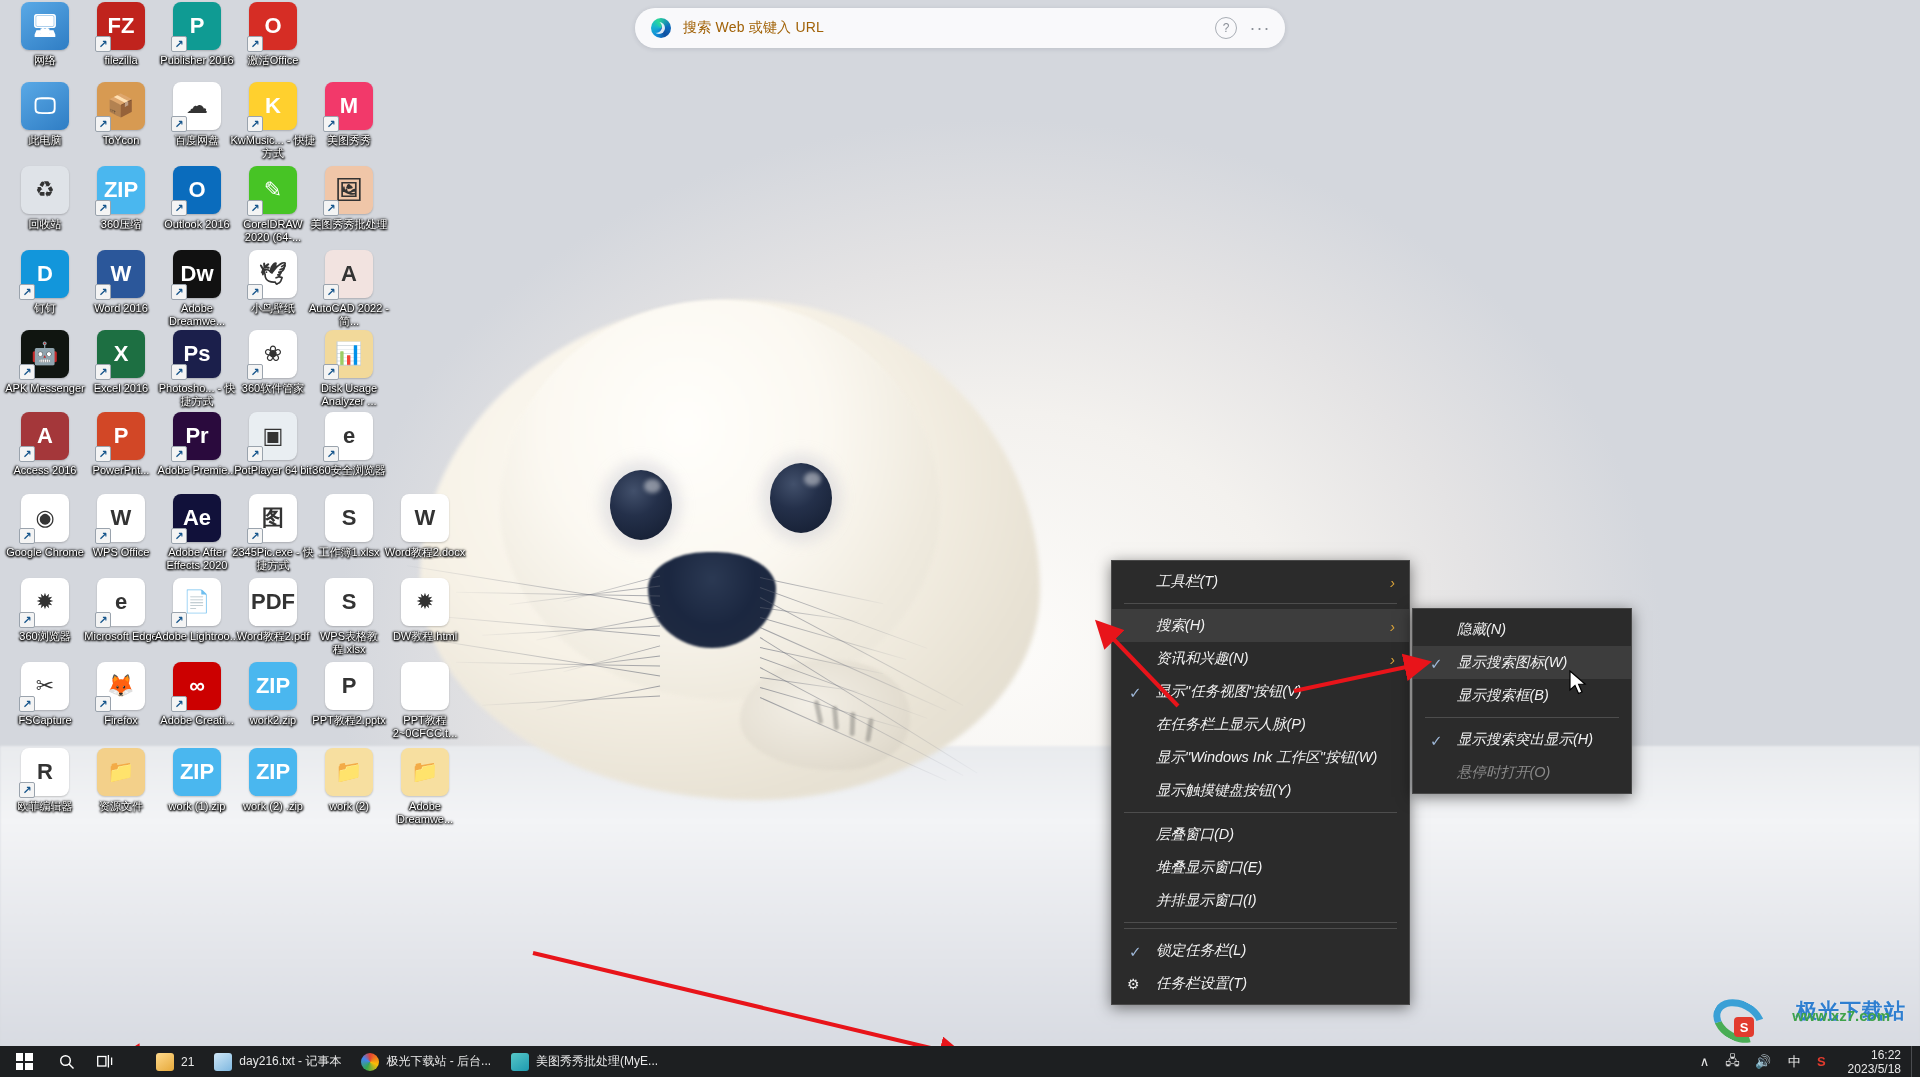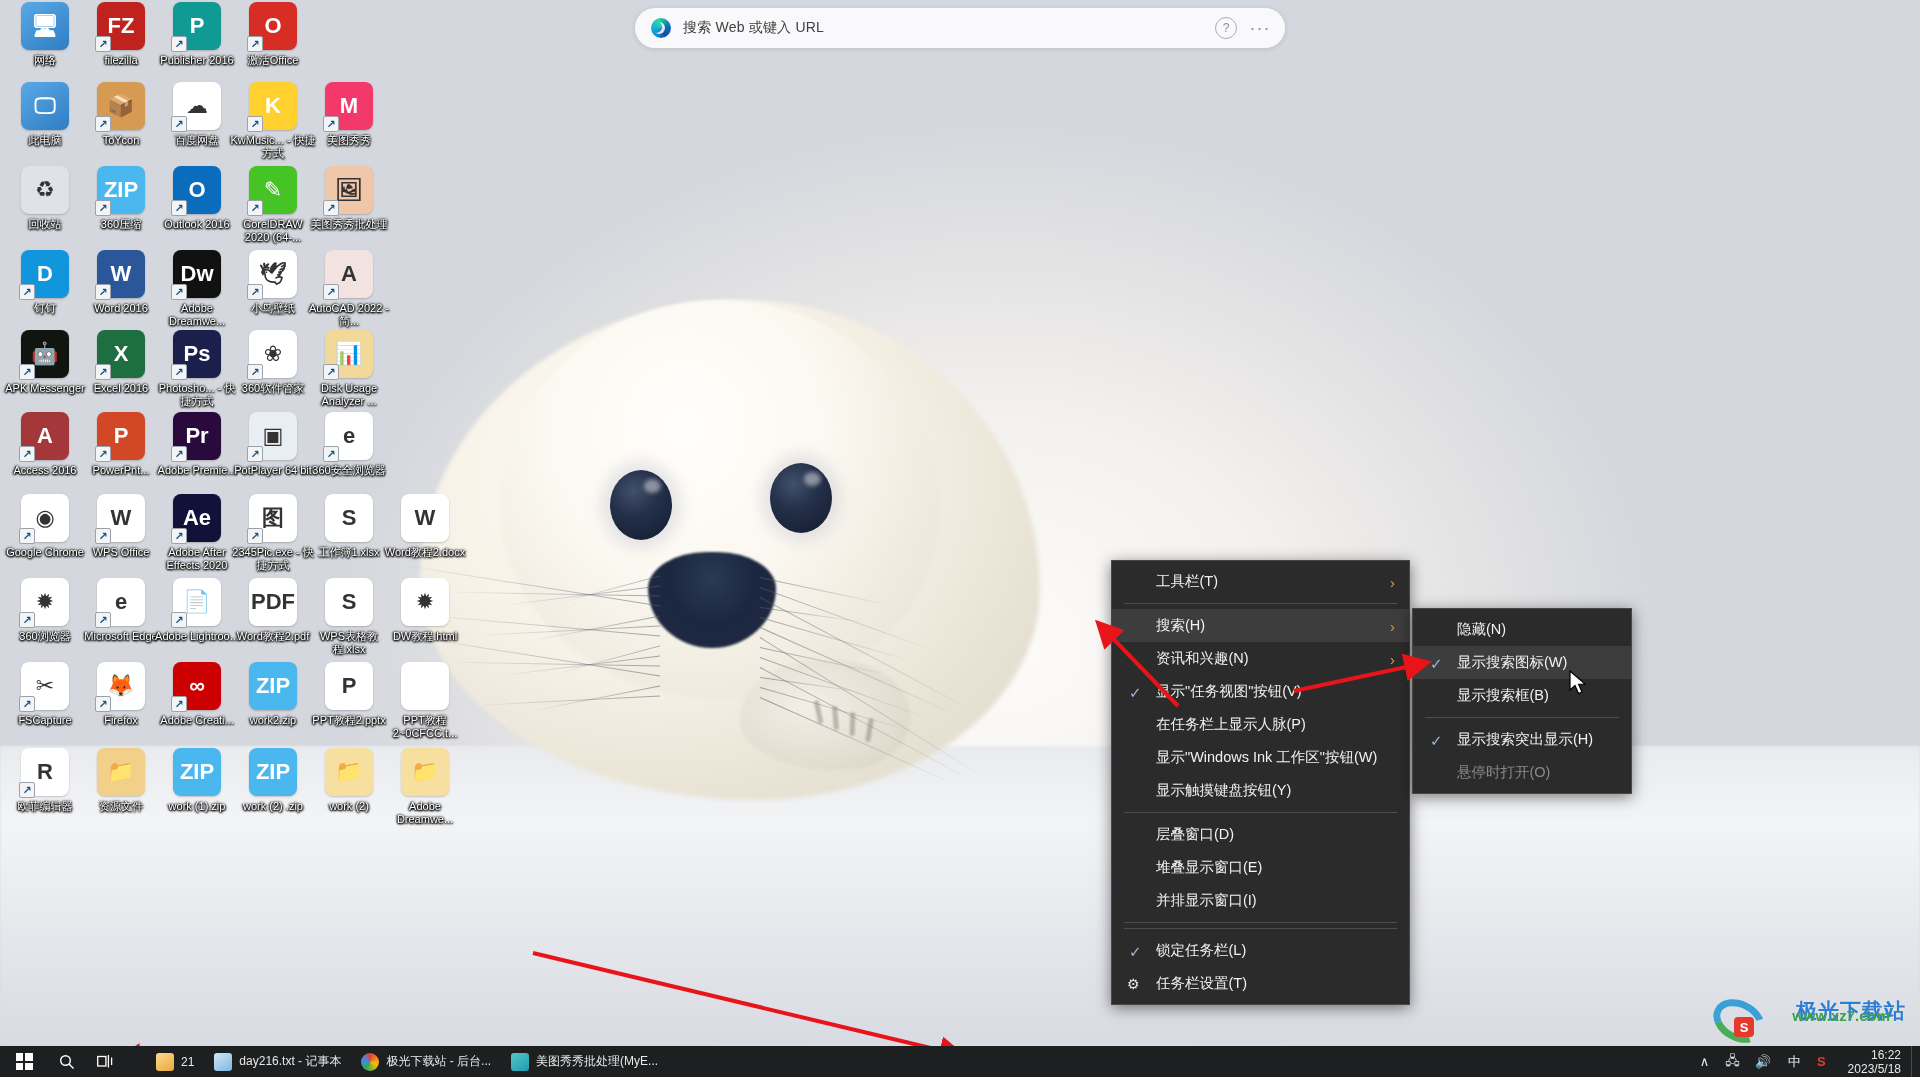--- a/index.html
+++ b/index.html
@@ -108,36 +108,37 @@
   #edge-bar .edge-logo {
     width: 20px; height: 20px; border-radius: 50%;
     background: conic-gradient(from 210deg, #0f8ad8 0deg, #19b5cf 70deg, #2bd89b 130deg, #0c6bbd 230deg, #0f4fa0 300deg, #0f8ad8 360deg);
     position:relative; flex: 0 0 auto;
   }
   #edge-bar .edge-logo::after {
     content:""; position:absolute; left:1.5px; top:4px; width:12px; height:12px;
     border-radius:50%; background: rgba(255,255,255,0.0);
     box-shadow: inset -3px -1px 0 0 rgba(255,255,255,0.85);
   }
-  #edge-bar .ph { flex:1; font-size:14px; color:#404040; letter-spacing:.2px; }
+  #edge-bar .ph { flex:1; font-size:14px; color:#a16207; letter-spacing:.2px; }
   #edge-bar .ico-btn {
     width: 22px; height:22px; border-radius:50%;
     display:flex; align-items:center; justify-content:center;
     color:#8b9098; font-size:13px; flex:0 0 auto;
   }
   #edge-bar .ico-btn.help { border:1.3px solid #a9aeb5; font-size:12px; }
   #edge-bar .ico-btn.more { font-size:18px; letter-spacing:1px; }
 
   
   .ctx {
     position:absolute; background:#2b2b2b;
     border:1px solid #484848;
     box-shadow: 0 3px 14px rgba(0,0,0,0.5);
     padding: 4px 0; color:#f1f1f1;
     font-size: 14.5px;
+    font-style: italic;
   }
   #ctx-main { left: 1111px; top: 560px; width: 299px; }
   #ctx-sub  { left: 1412px; top: 608px; width: 220px; }
   .ctx-item {
     position:relative; height: 33px; display:flex; align-items:center;
     padding-left: 44px; padding-right: 14px; white-space:nowrap;
   }
   .ctx-item.hl { background:#3d3d3d; }
   .ctx-item.disabled { color:#8a8a8a; }
   .ctx-item .check {

